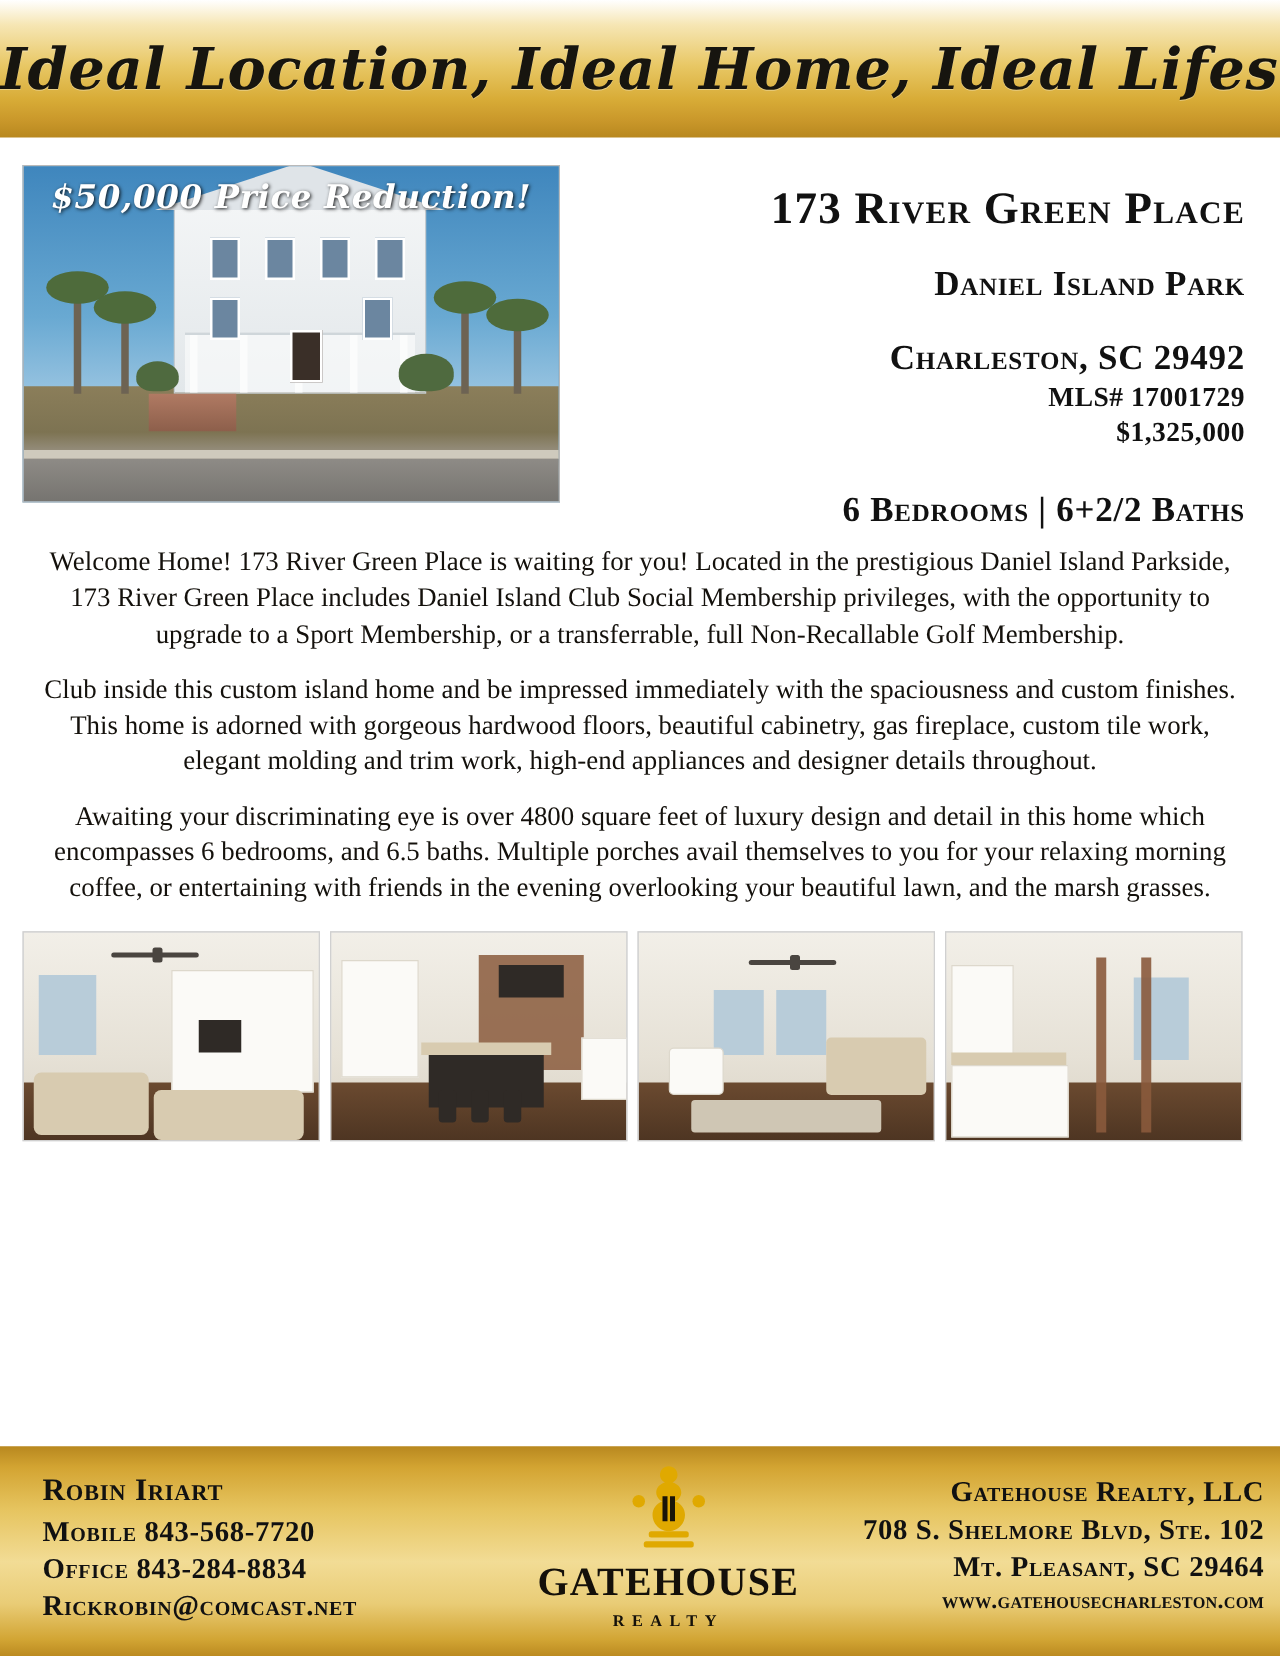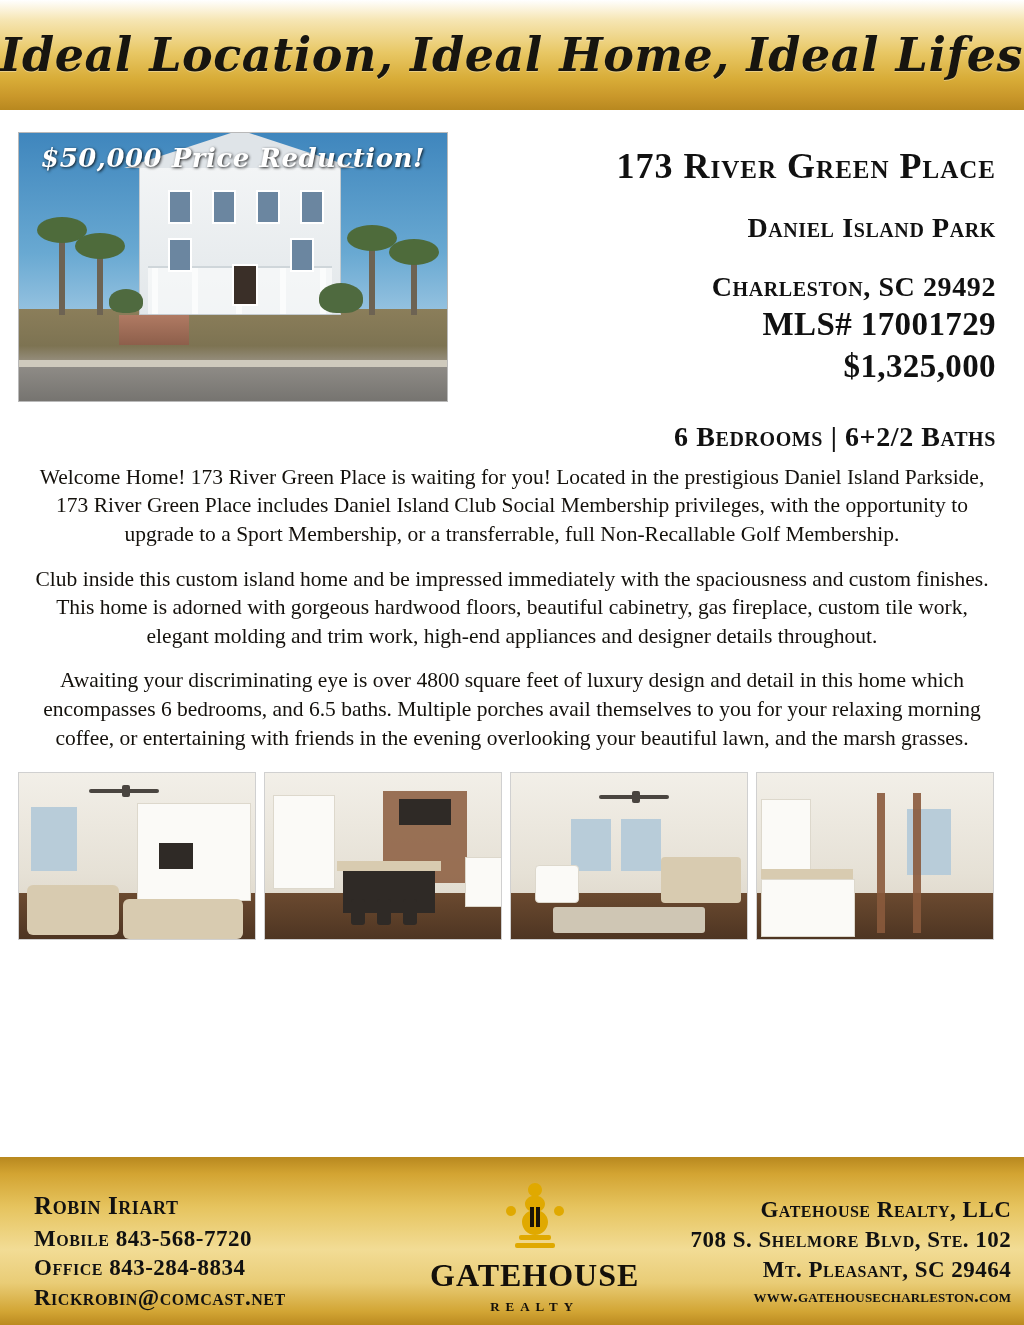--- a/index.html
+++ b/index.html
@@ -104,21 +104,21 @@
   }
   .addr2,.addr3{
     font-family:"Liberation Serif", serif;
     font-size:28px;font-weight:700;color:#111;
     letter-spacing:.6px;line-height:1.25;
     font-variant:small-caps;
     margin-top:24px;
   }
   .mls,.price{
     font-family:"Liberation Serif", serif;
-    font-size:33px;font-weight:700;color:#111;
+    font-size:22px;font-weight:700;color:#111;
     letter-spacing:.4px;line-height:1.25;
   }
   .beds{
     margin-top:34px;
     font-family:"Liberation Serif", serif;
     font-size:28px;font-weight:700;color:#111;
     letter-spacing:.6px;
     font-variant:small-caps;
   }
 
@@ -162,21 +162,21 @@
   .blockE{position:absolute;background:#d8cbb0;}
   .fan{position:absolute;width:70px;height:4px;background:#4a4540;border-radius:2px;}
   .fan:after{content:"";position:absolute;left:33px;top:-4px;width:8px;height:12px;background:#4a4540;border-radius:2px;}
 
   
   .footer{
     position:absolute;left:0;bottom:0;
     width:1024px;height:168px;
     background:linear-gradient(180deg,#b8881f 0%,#d3a432 10%,#e6c45f 30%,#f2dc95 55%,#e9cc76 75%,#d2a534 92%,#bb8a20 100%);
     box-sizing:border-box;
-    display:flex;align-items:center;
+    display:flex;align-items:flex-start;
   }
   .f-left{
     flex:0 0 430px;
     padding:22px 0 0 34px;
     box-sizing:border-box;
   }
   .f-left .name{
     font-family:"Liberation Serif", serif;
     font-size:25px;font-weight:700;color:#111;
     font-variant:small-caps;letter-spacing:.6px;

